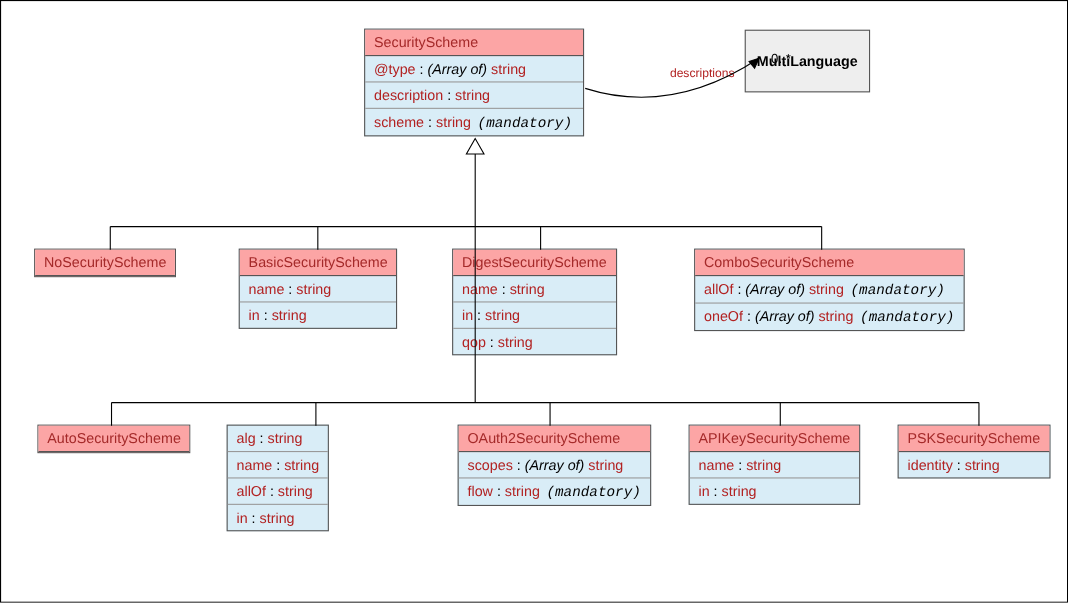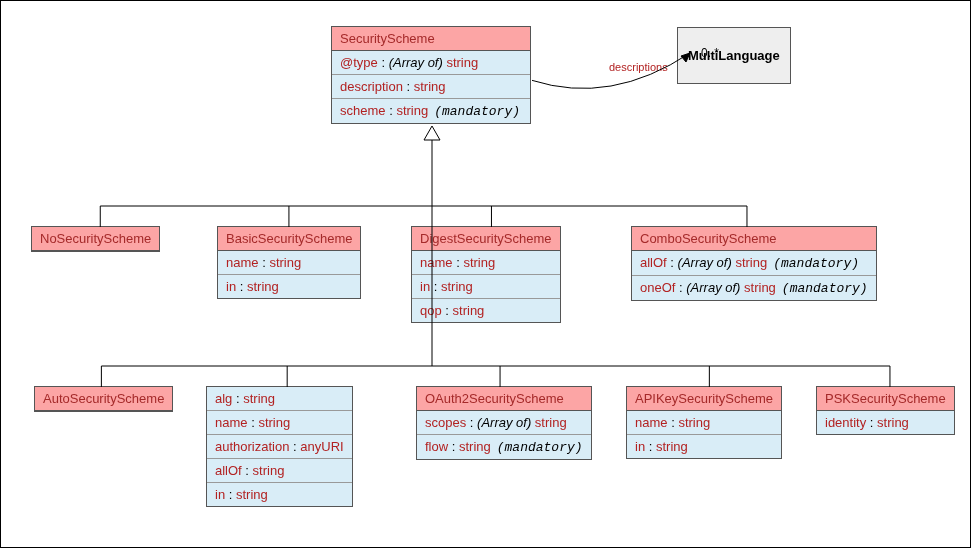--- a/index.html
+++ b/index.html
@@ -105,21 +105,20 @@
       <div class="uml-row"><span class="attr-name">allOf</span><span class="colon"> : </span><span class="arrayof">(Array of) </span><span class="attr-type">string</span><span class="mandatory">(mandatory)</span></div>
       <div class="uml-row"><span class="attr-name">oneOf</span><span class="colon"> : </span><span class="arrayof">(Array of) </span><span class="attr-type">string</span><span class="mandatory">(mandatory)</span></div>
     </div>
 
   <div class="uml-box" id="sub2-0" style="left:21px; top:385px;margin-left:12px;">
       <div class="uml-title">AutoSecurityScheme</div>
     </div>
   <div class="uml-box" id="sub2-1" style="left:205px; top:385px;">
       <div class="uml-row"><span class="attr-name">alg</span><span class="colon"> : </span><span class="attr-type">string</span></div>
       <div class="uml-row"><span class="attr-name">name</span><span class="colon"> : </span><span class="attr-type">string</span></div>
-      <div class="uml-row"><span class="attr-name">authorization</span><span class="colon"> : </span><span class="attr-type">anyURI</span></div>
       <div class="uml-row"><span class="attr-name">allOf</span><span class="colon"> : </span><span class="attr-type">string</span></div>
       <div class="uml-row"><span class="attr-name">in</span><span class="colon"> : </span><span class="attr-type">string</span></div>
     </div>
   <div class="uml-box" id="sub2-2" style="left:415px; top:385px;">
       <div class="uml-title">OAuth2SecurityScheme</div>
       <div class="uml-row"><span class="attr-name">scopes</span><span class="colon"> : </span><span class="arrayof">(Array of) </span><span class="attr-type">string</span></div>
       <div class="uml-row"><span class="attr-name">flow</span><span class="colon"> : </span><span class="attr-type">string</span><span class="mandatory">(mandatory)</span></div>
     </div>
   <div class="uml-box" id="sub2-3" style="left:625px; top:385px;">
       <div class="uml-title">APIKeySecurityScheme</div>

